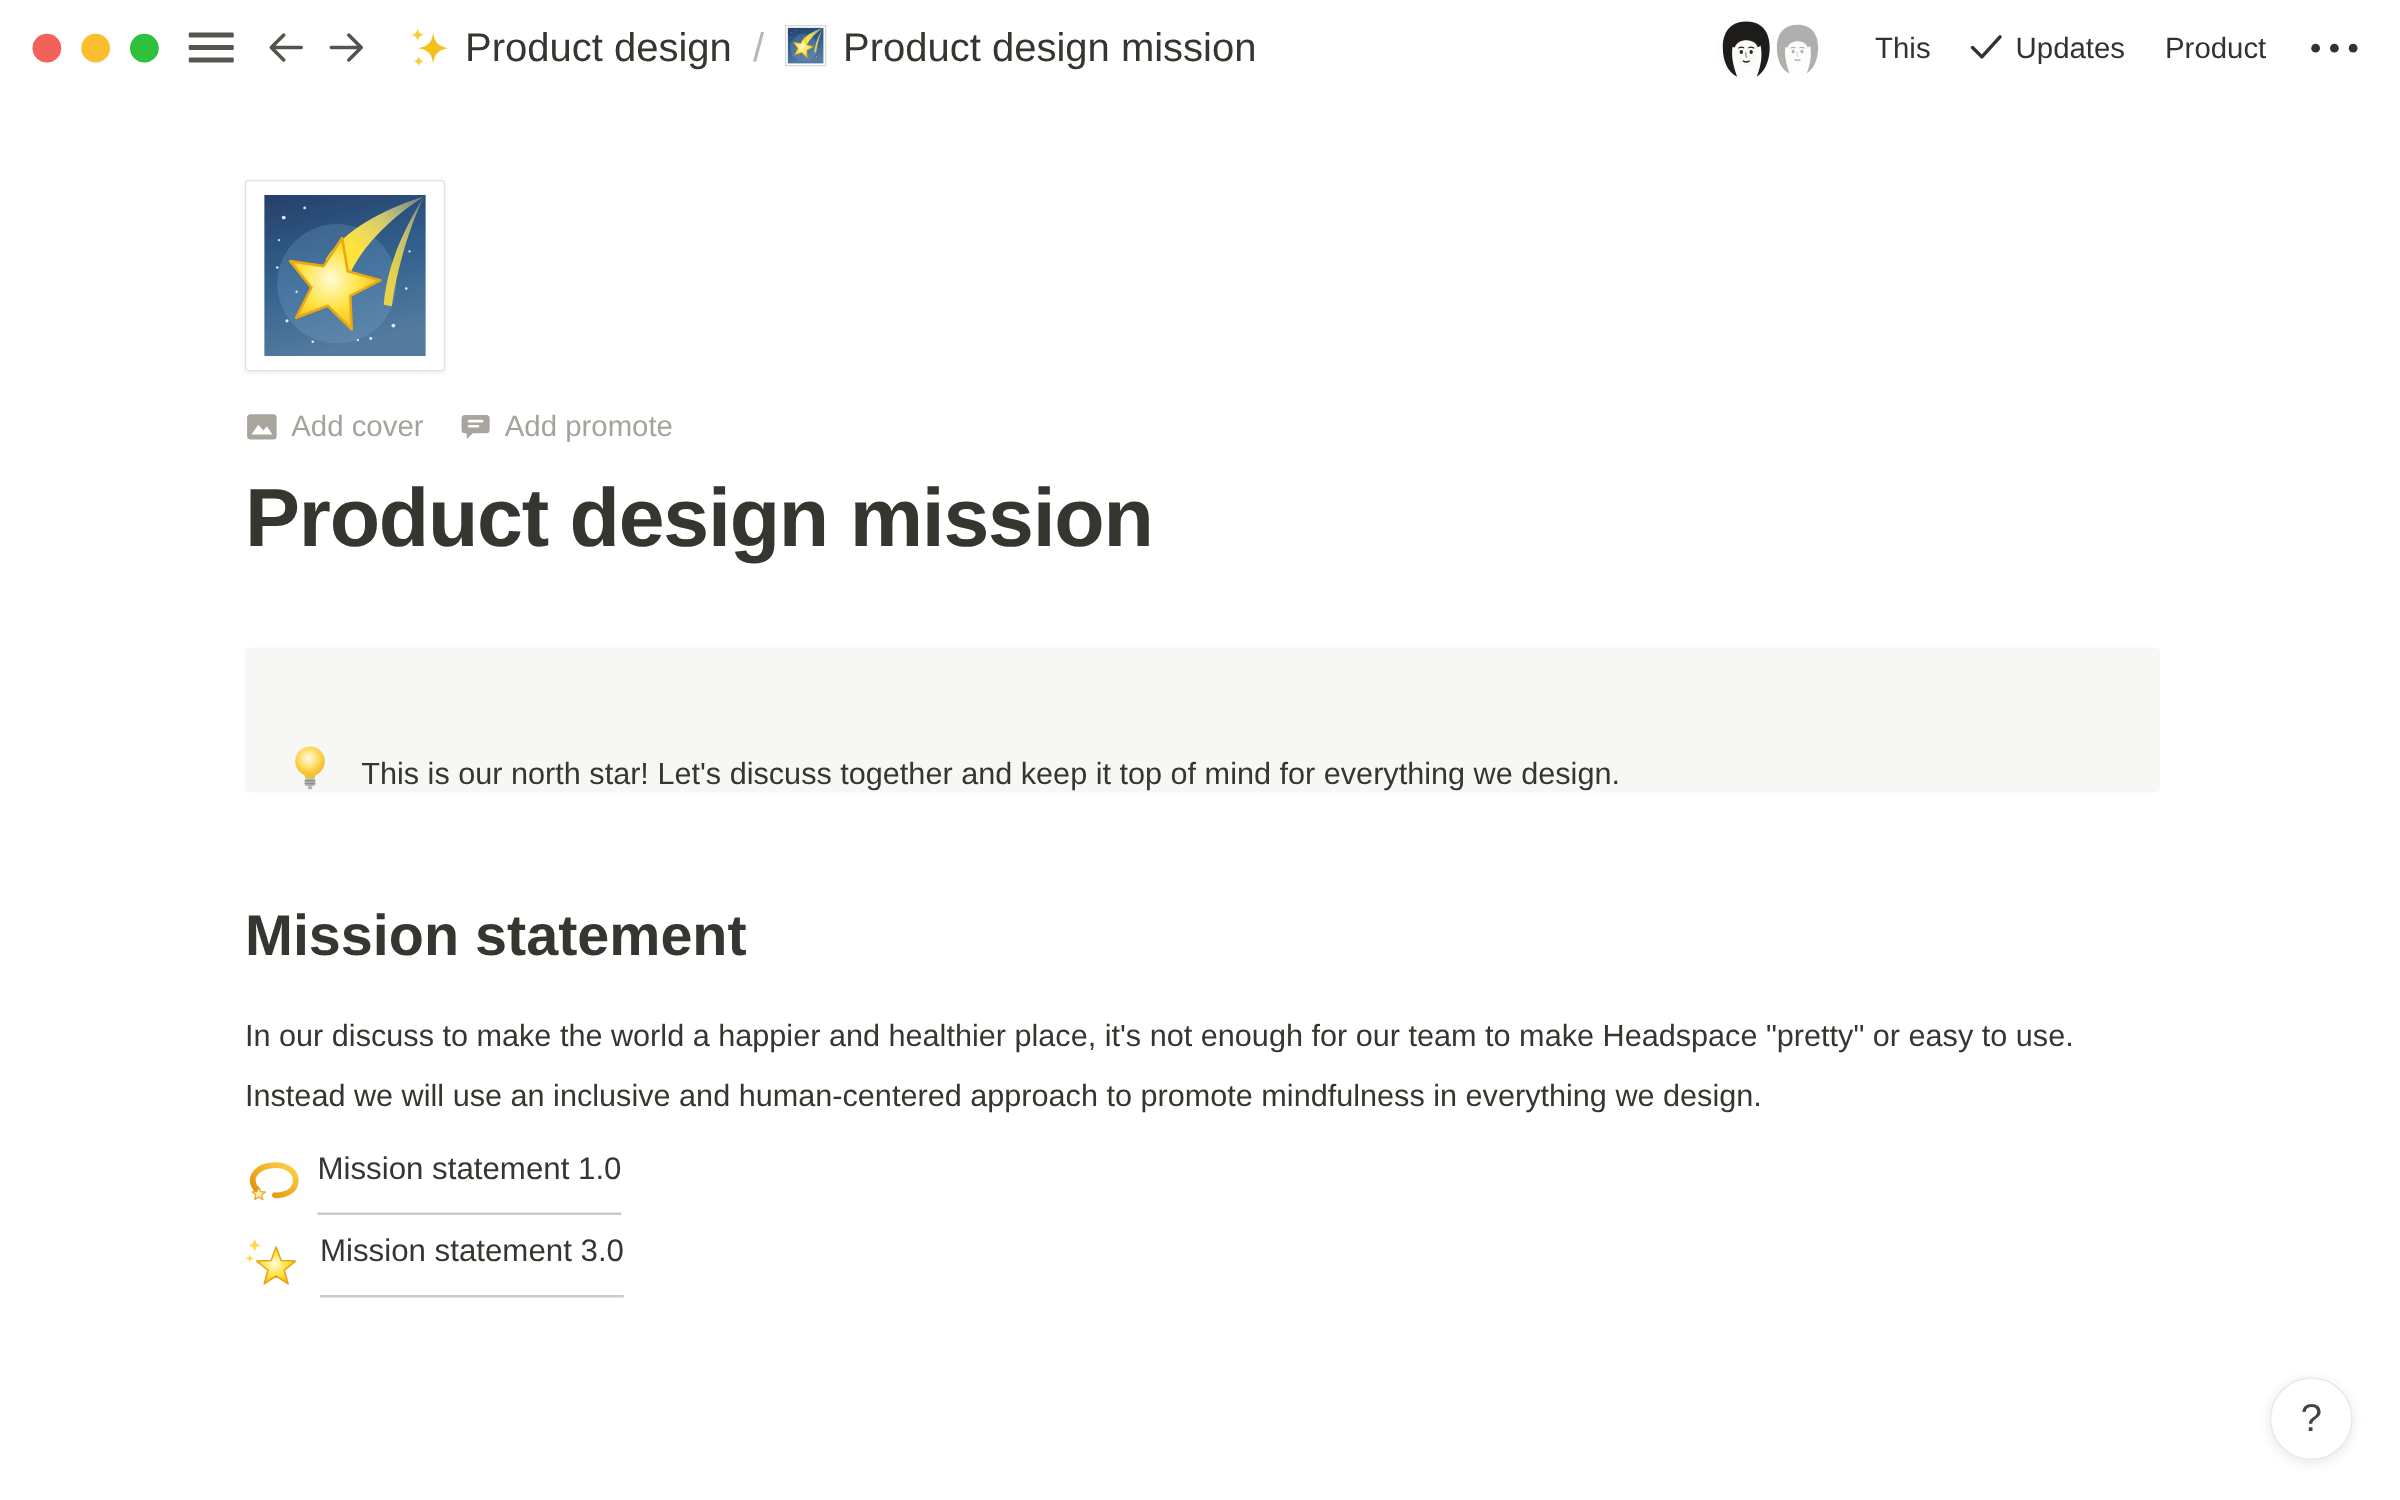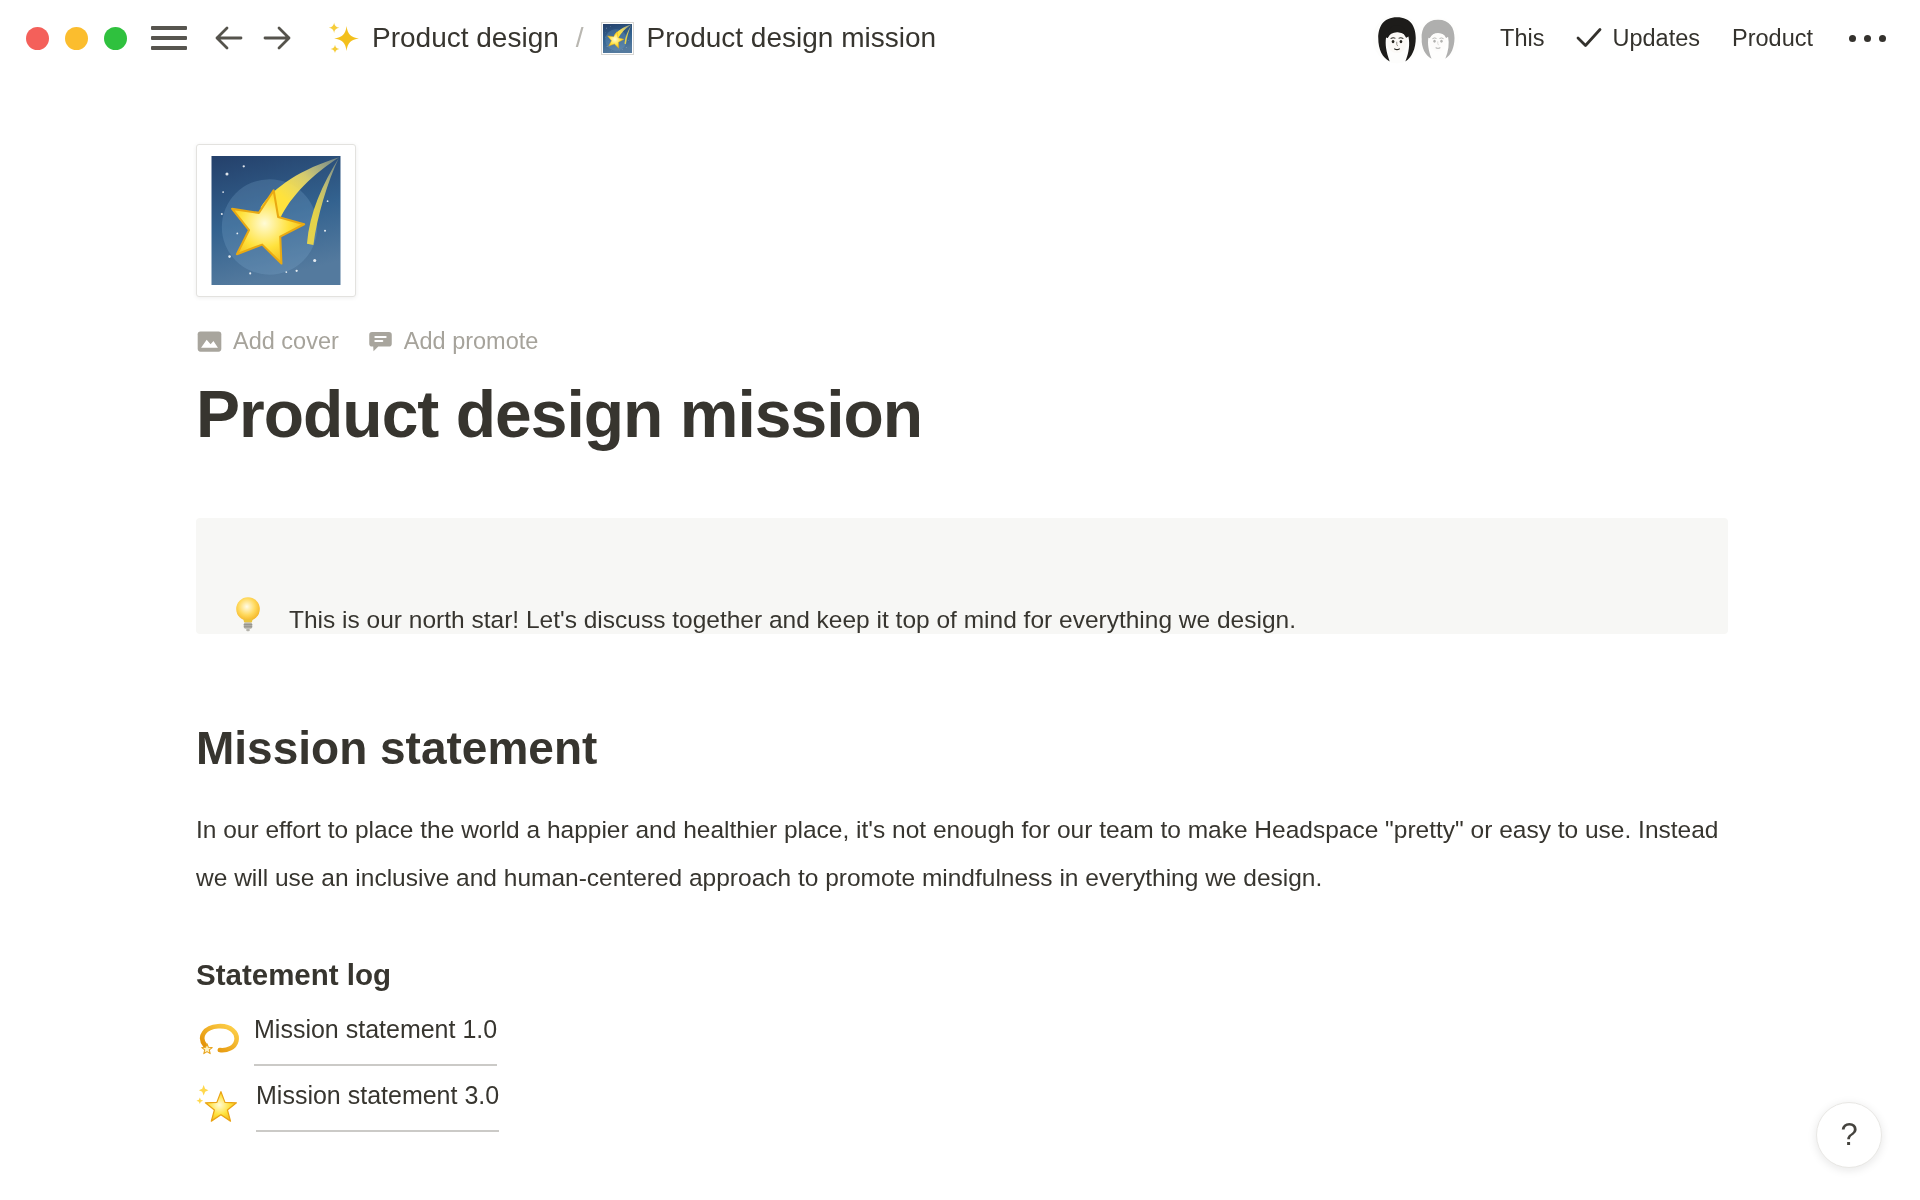--- a/index.html
+++ b/index.html
@@ -6,21 +6,21 @@
     font-family:"Liberation Sans",sans-serif;color:#37352f;-webkit-font-smoothing:antialiased;}
   .topbar{height:76px;display:flex;align-items:center;padding:0 34px 0 26px;background:#fff;}
   .traffic{display:flex;align-items:center;gap:16px;margin-right:24px;}
   .light{width:23px;height:23px;border-radius:50%;}
   .light.red{background:#f4605a;}
   .light.yellow{background:#fbbd2e;}
   .light.green{background:#2fc13e;}
   .hamburger{display:flex;flex-direction:column;gap:6px;width:36px;margin-right:26px;cursor:pointer;}
   .hamburger span{height:4px;background:#57554f;border-radius:1px;}
   .navarrow{margin-right:16px;cursor:pointer;display:flex;align-items:center;}
-  .crumbs{display:flex;align-items:center;gap:13px;font-size:28px;margin-left:18px;}
+  .crumbs{display:flex;align-items:flex-start;gap:13px;font-size:32px;margin-left:18px;}
   .crumb-sep{color:#b9b7b1;padding:0 4px;}
   .crumb-icon{width:33px;height:33px;border:1px solid #d8d7d4;background:#fff;padding:1px;box-sizing:border-box;display:flex;}
   .crumb-link{cursor:pointer;}
   .spacer{flex:1;}
   .avatars{position:relative;width:94px;height:52px;margin-right:28px;}
   .avatars .av{position:absolute;border-radius:50%;overflow:hidden;}
   .av1{left:0;top:2px;width:50px;height:50px;z-index:2;}
   .av2{left:44px;top:5px;width:44px;height:44px;z-index:1;opacity:.35;}
   .tb-action{font-size:23.5px;color:#34322d;margin-left:32px;cursor:pointer;display:flex;align-items:center;gap:10px;}
   .dots{display:flex;gap:8px;margin-left:36px;cursor:pointer;align-items:center;height:30px;}
@@ -222,23 +222,22 @@
         <rect x="9.8" y="26.5" width="8.4" height="6.2" rx="1.8" fill="#b4b2ab"></rect>
         <line x1="9.8" y1="28.7" x2="18.2" y2="28.7" stroke="#918f88" stroke-width="1"></line>
         <line x1="9.8" y1="30.8" x2="18.2" y2="30.8" stroke="#918f88" stroke-width="1"></line>
         <rect x="12.2" y="32.7" width="3.6" height="2.6" rx="1.2" fill="#b4b2ab"></rect>
       </svg>
     </span>
     <span class="callout-text">This is our north star! Let's discuss together and keep it top of mind for everything we design.</span>
   </div>
 
   <div class="h1">Mission statement</div>
-  <div class="body-text">In our effort to place the world a happier and healthier place, it's not enough for our team to make Headspace "pretty" or easy to use. Instead we will use an inclusive and human-centered approach to promote mindfulness in everything we design.</div>
-
-  <div class="h3">Statement log</div>
+  <div class="body-text">In our discuss to make the world a happier and healthier place, it's not enough for our team to make Headspace "pretty" or easy to use. Instead we will use an inclusive and human-centered approach to promote mindfulness in everything we design.</div>
+
 
   <div class="log">
     <div class="log-row">
       <span>
         <svg width="44" height="46" viewBox="0 0 48 48">
           <path d="M10 30 C2 20 10 10 24 9 C38 8 46 16 44 25 C42.5 32 34 36 26 35" stroke="url(#dizzyGrad)" stroke-width="5" fill="none" stroke-linecap="round"></path>
           <path d="M12 28 L13.5 31.9 L17.7 32.2 L14.5 34.8 L15.5 38.9 L12 36.6 L8.5 38.9 L9.5 34.8 L6.3 32.2 L10.5 31.9 Z" fill="#fff3c4" stroke="#e8a21a" stroke-width="1.1" stroke-linejoin="round"></path>
         </svg>
       </span>
       <span class="log-label">Mission statement 1.0</span>

